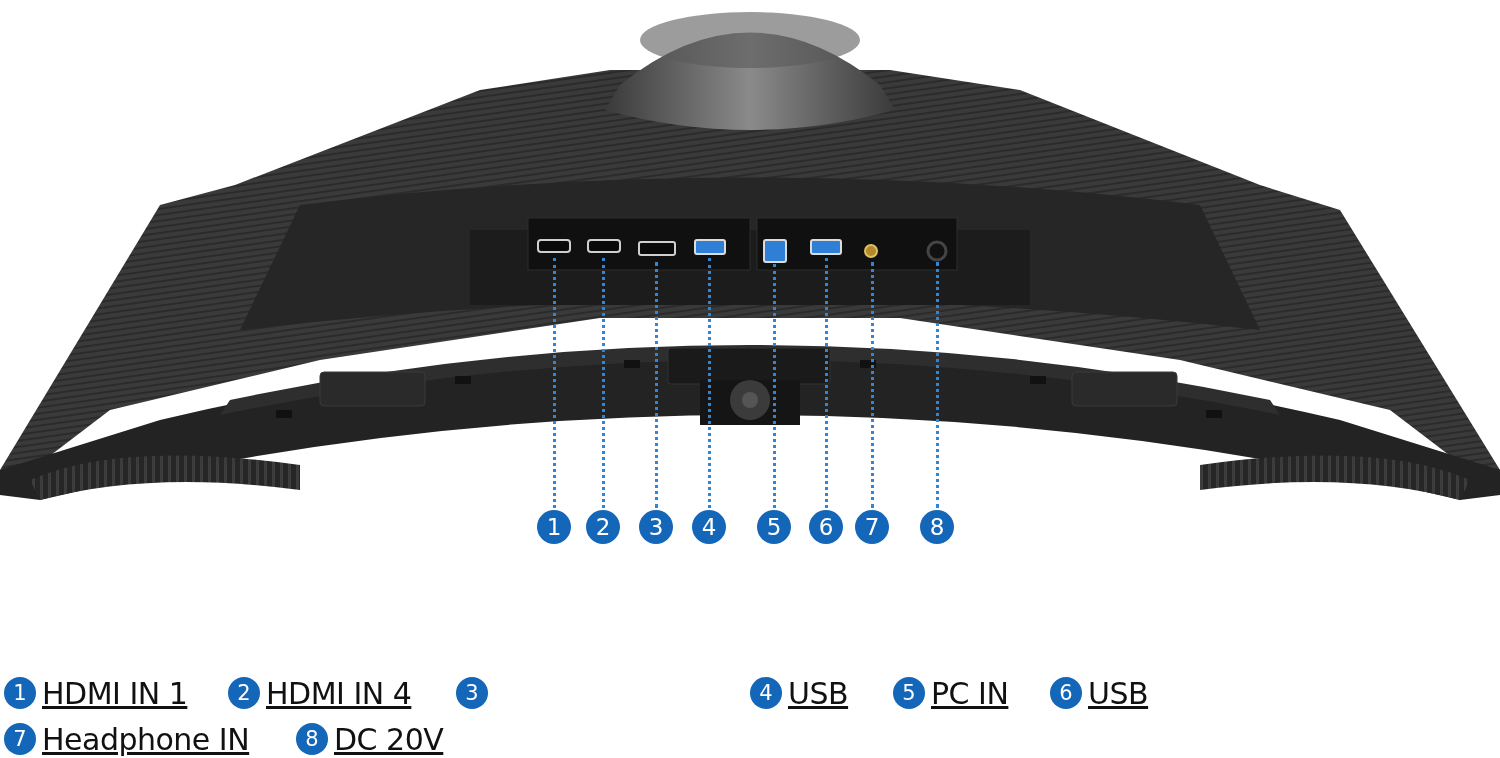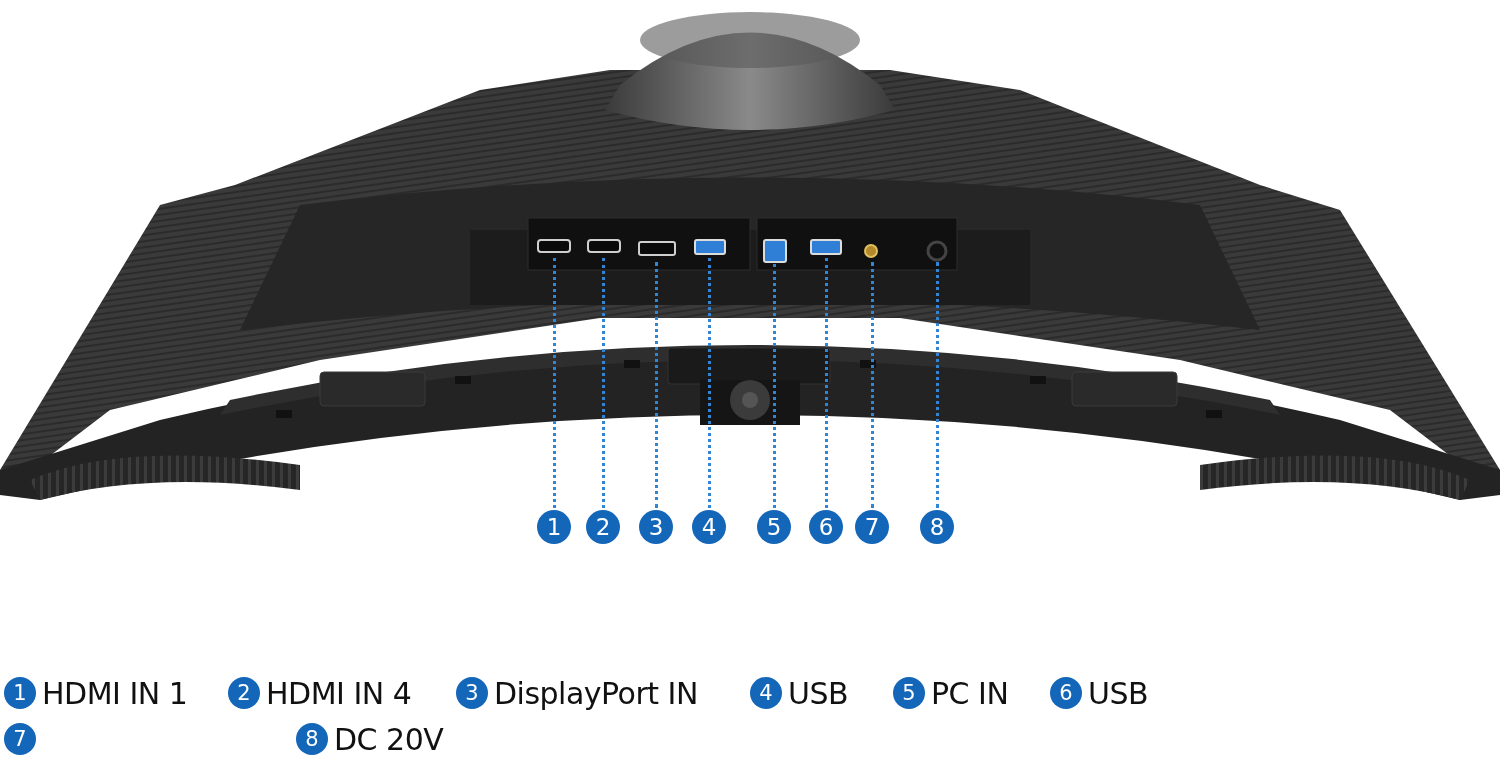--- a/index.html
+++ b/index.html
@@ -13,21 +13,21 @@
     text-align: center; font-family: "DejaVu Sans", sans-serif; font-weight: normal;
   }
   .legend { position: absolute; left: 0; top: 672px; width: 1500px; }
   .legend-row { position: absolute; left: 0; height: 42px; }
   .legend-item { position: absolute; display: flex; align-items: center; height: 42px; white-space: nowrap; }
   .legend-badge {
     width: 32px; height: 32px; border-radius: 50%; background: #1466b8; color: #fff;
     font-family: "DejaVu Sans", sans-serif; font-size: 21px; line-height: 32px; text-align: center;
     margin-right: 6px; flex: none;
   }
-  .legend-label { font-family: "DejaVu Sans", sans-serif; font-size: 30px; color: #111111; letter-spacing: -0.5px; }
+  .legend-label { font-family: "DejaVu Sans", sans-serif; font-size: 30px; color: #111111; letter-spacing: -0.5px; text-decoration: underline; }
 </style>
 </head>
 <body>
 
 <div class="stage">
   <svg width="1500" height="600" viewBox="0 0 1500 600">
     <defs>
       <pattern id="stripes" width="6" height="6" patternUnits="userSpaceOnUse" patternTransform="rotate(-8)">
         <rect width="6" height="6" fill="#3a3a3a"></rect>
         <rect width="6" height="2" fill="#2b2b2b"></rect>
@@ -115,37 +115,37 @@
     <div class="legend-item" style="left:4px;">
       <span class="legend-badge">1</span>
       <span class="legend-label">HDMI IN 1</span>
     </div>
     <div class="legend-item" style="left:228px;">
       <span class="legend-badge">2</span>
       <span class="legend-label">HDMI IN 4</span>
     </div>
     <div class="legend-item" style="left:456px;">
       <span class="legend-badge">3</span>
-      <span class="legend-label">DisplayPort IN</span>
     </div>
     <div class="legend-item" style="left:750px;">
       <span class="legend-badge">4</span>
       <span class="legend-label">USB</span>
     </div>
     <div class="legend-item" style="left:893px;">
       <span class="legend-badge">5</span>
       <span class="legend-label">PC IN</span>
     </div>
     <div class="legend-item" style="left:1050px;">
       <span class="legend-badge">6</span>
       <span class="legend-label">USB</span>
     </div>
   </div>
   <div class="legend-row" style="top:46px;">
     <div class="legend-item" style="left:4px;">
       <span class="legend-badge">7</span>
+      <span class="legend-label">Headphone IN</span>
     </div>
     <div class="legend-item" style="left:296px;">
       <span class="legend-badge">8</span>
       <span class="legend-label">DC 20V</span>
     </div>
   </div>
 </div>
 
 </body></html>

